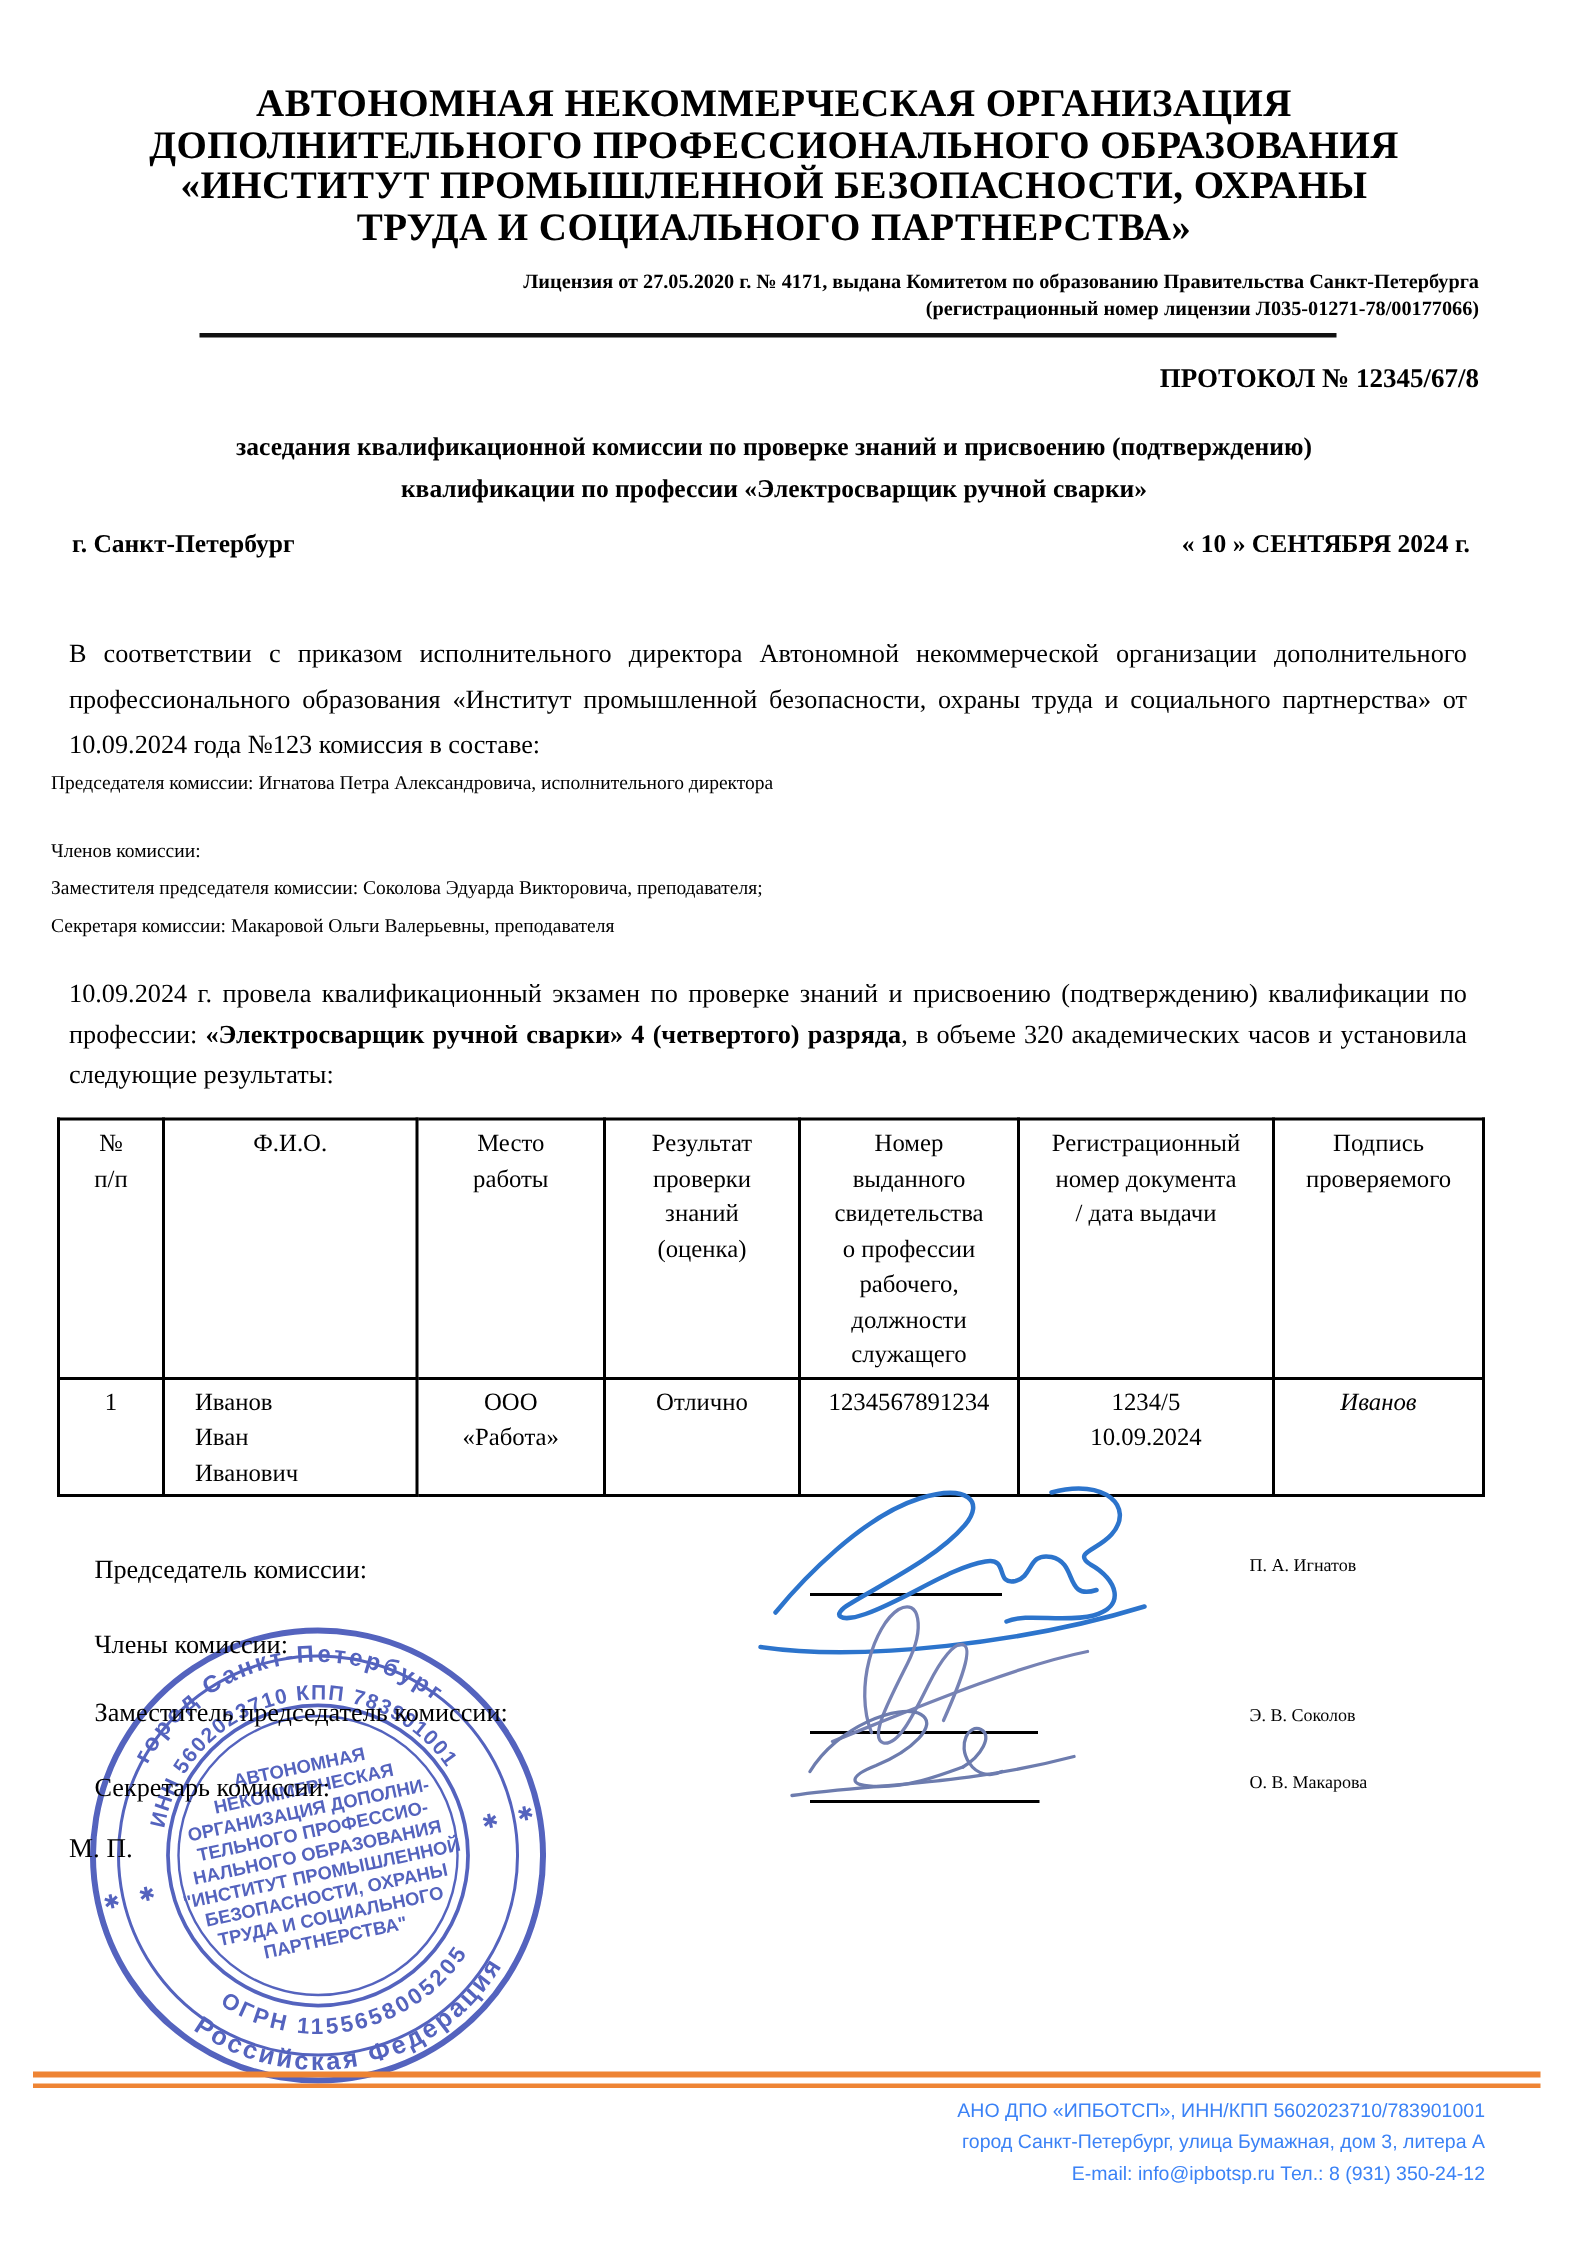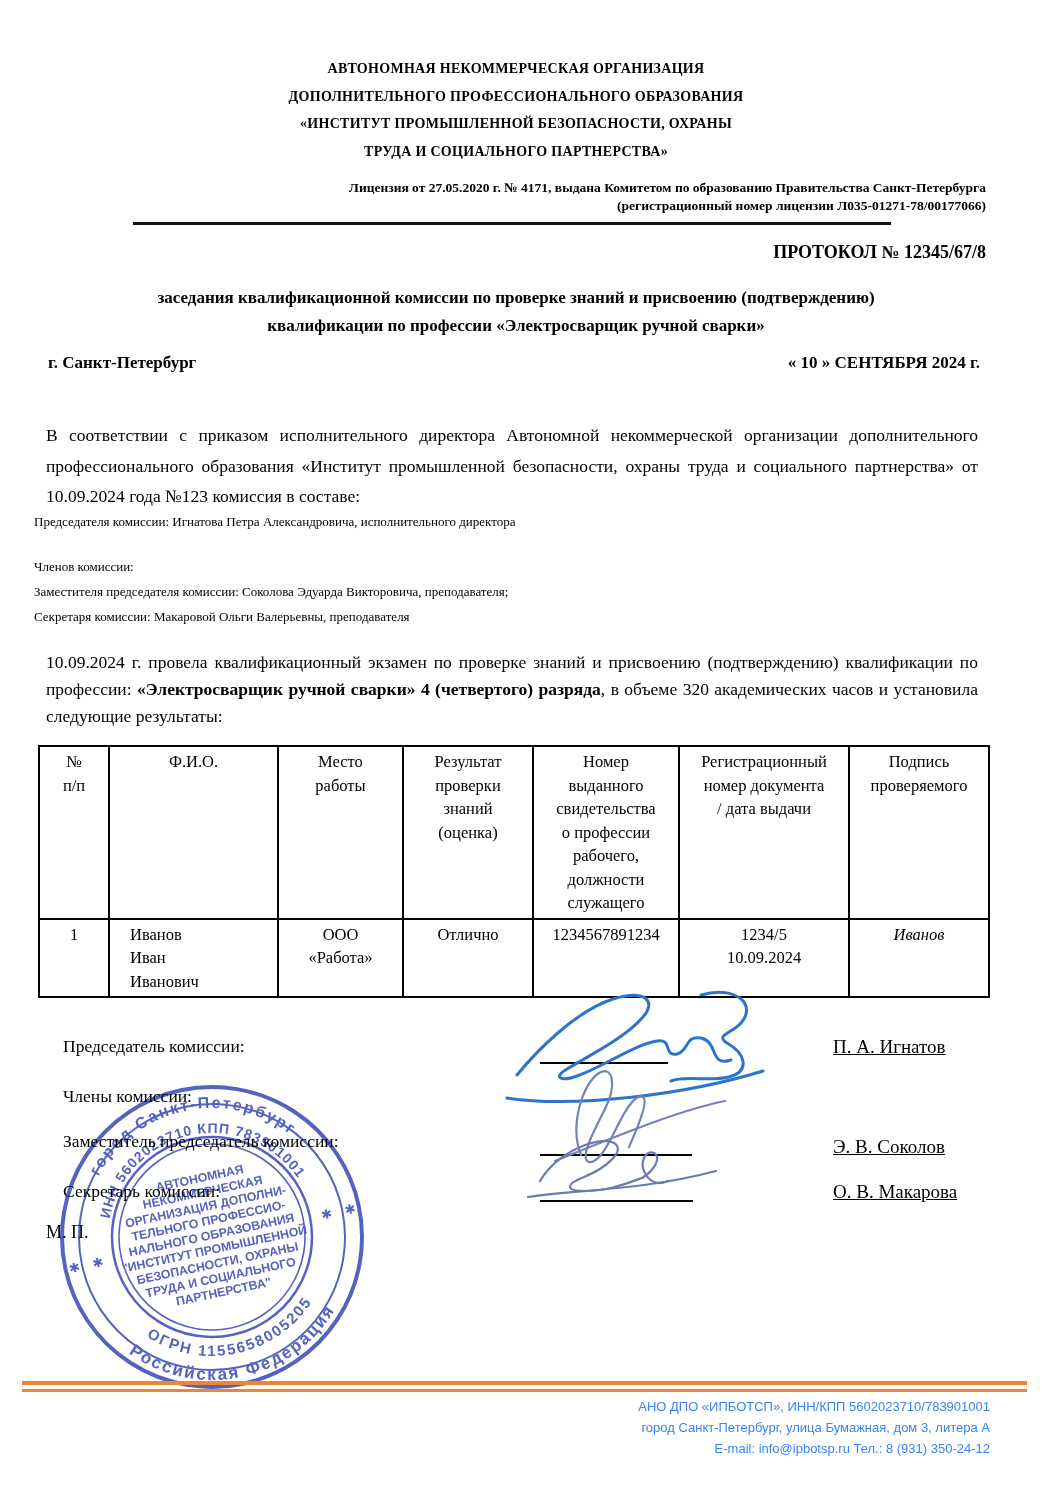--- a/index.html
+++ b/index.html
@@ -4,21 +4,21 @@
 <style>
   html,body{margin:0;padding:0;background:#ffffff;}
   .page{
     position:relative;width:1051px;height:1500px;margin:0 auto;
     background:#ffffff;overflow:hidden;
     font-family:"Liberation Serif","DejaVu Serif",serif;color:#000;
   }
   .abs{position:absolute;}
   .org-title{
     top:55px;left:46px;width:940px;text-align:center;
-    font-weight:bold;font-size:14px;line-height:27.5px;letter-spacing:.3px;
+    font-weight:bold;font-size:26px;line-height:27.5px;letter-spacing:.3px;
   }
   .license{
     top:179px;left:46px;width:940px;text-align:right;
     font-weight:bold;font-size:13.5px;line-height:18px;
   }
   .head-rule{top:222px;left:133px;width:758px;height:3px;background:#111;}
   .proto-title{top:242px;left:46px;width:940px;text-align:right;font-weight:bold;font-size:18px;}
   .proto-sub{left:46px;width:940px;text-align:center;font-weight:bold;font-size:17px;line-height:27px;}
   .city-row{top:353px;left:48px;width:932px;font-weight:bold;font-size:17px;}
   .city-row .date{float:right;}
@@ -32,21 +32,21 @@
   }
   .doc-table td,.doc-table th{
     border:2px solid #000;vertical-align:top;text-align:center;
     padding:3px 5px;font-weight:normal;white-space:pre-line;
   }
   .doc-table thead th{height:160px;}
   .doc-table tbody td{height:68px;}
   .doc-table .fio-cell{text-align:left;padding-left:20px;}
   .doc-table .sign-cell{font-style:italic;}
   .sig-label{font-size:17.5px;}
-  .sig-name{font-size:19px;text-decoration:underline;}
+  .sig-name{font-size:12px;}
   .sig-line{height:2px;background:#000;}
   .mp{font-size:18px;}
   .stamp-wrap{
     top:1082px;left:57px;width:310px;height:310px;
     transform:rotate(-12deg);opacity:.88;mix-blend-mode:multiply;
   }
   .stamp-wrap svg{display:block;}
   .sig-svg{pointer-events:none;}
   .footer-stripe{background:#ee8434;}
   .stripe1{top:1381px;left:22px;width:1005px;height:4px;}

